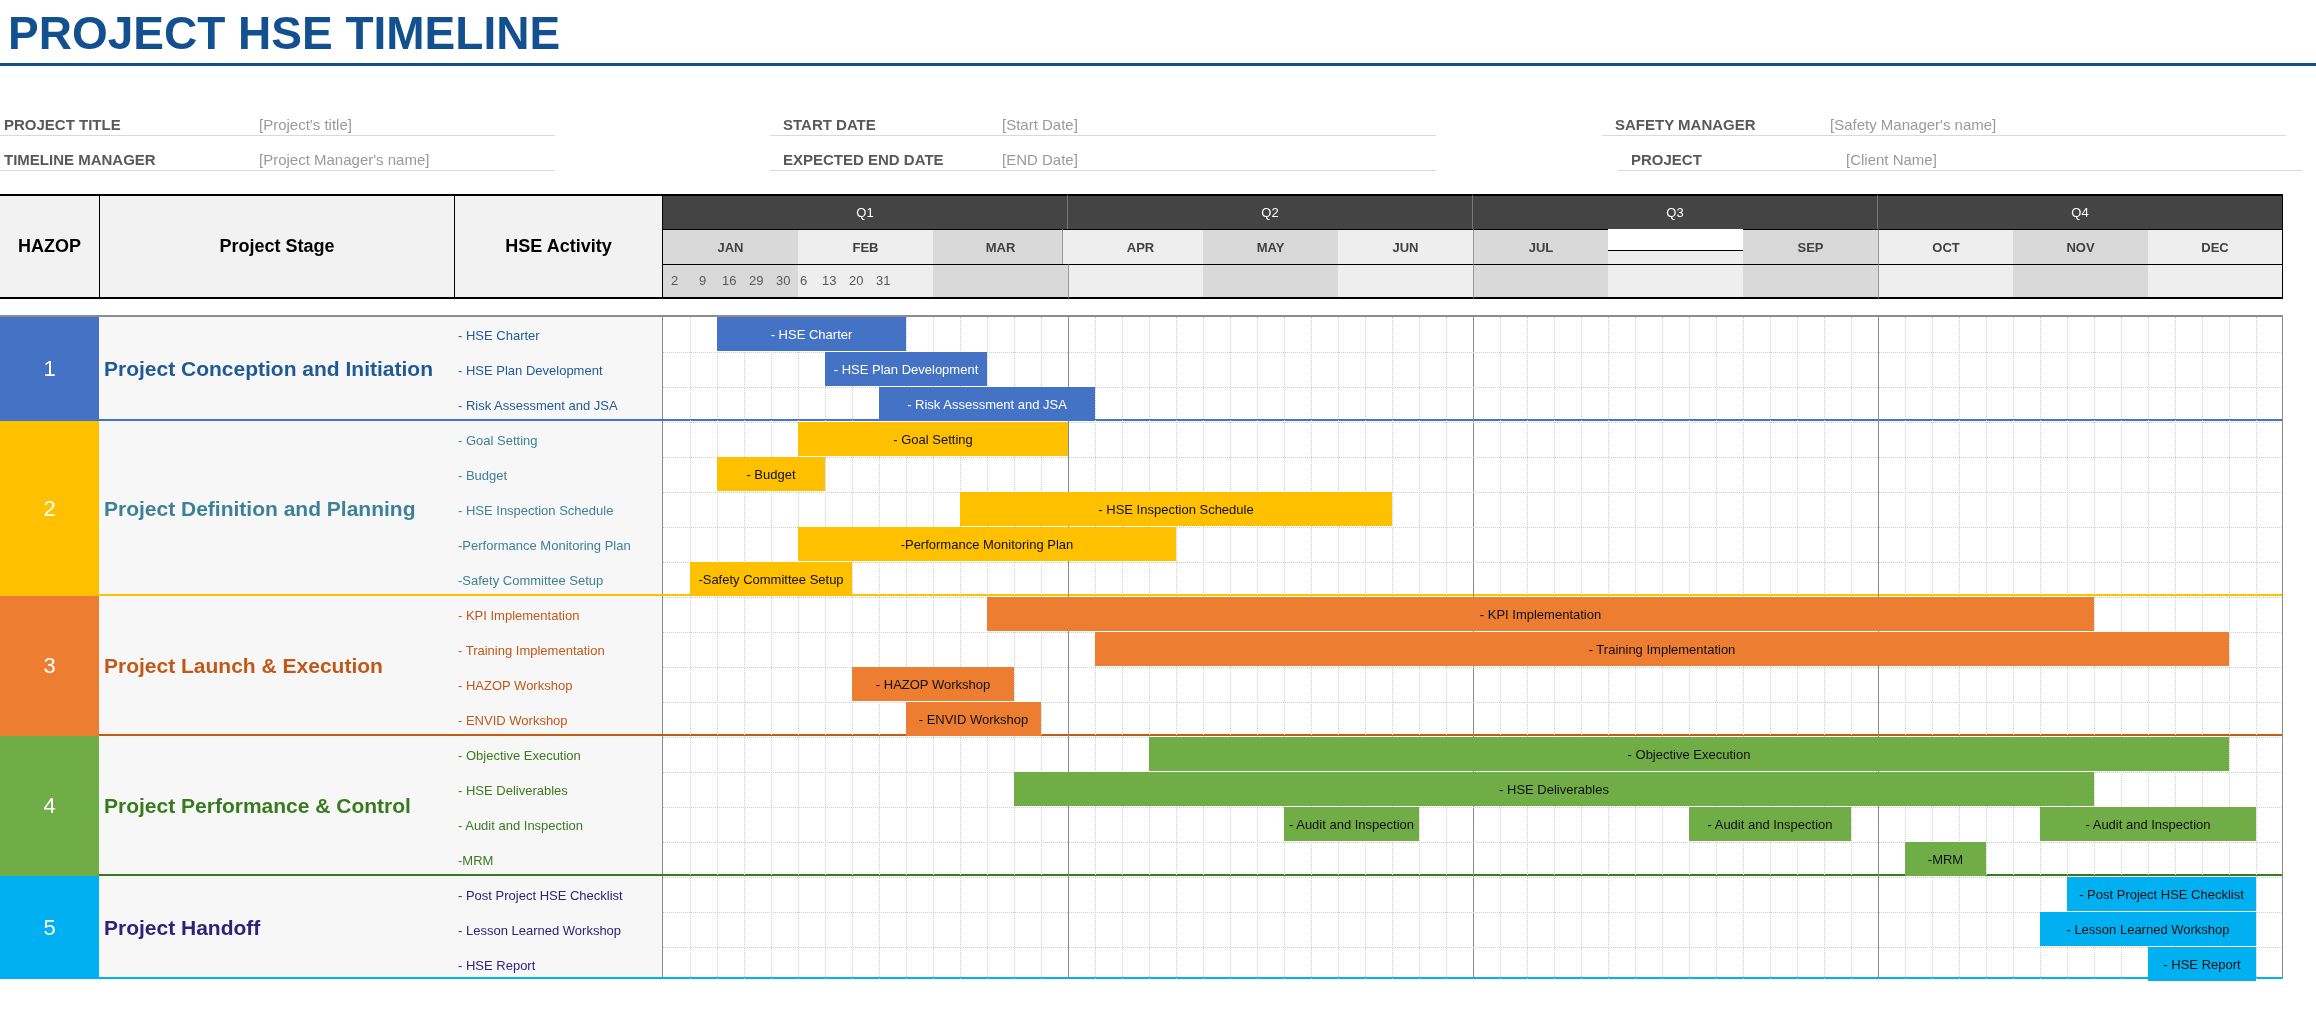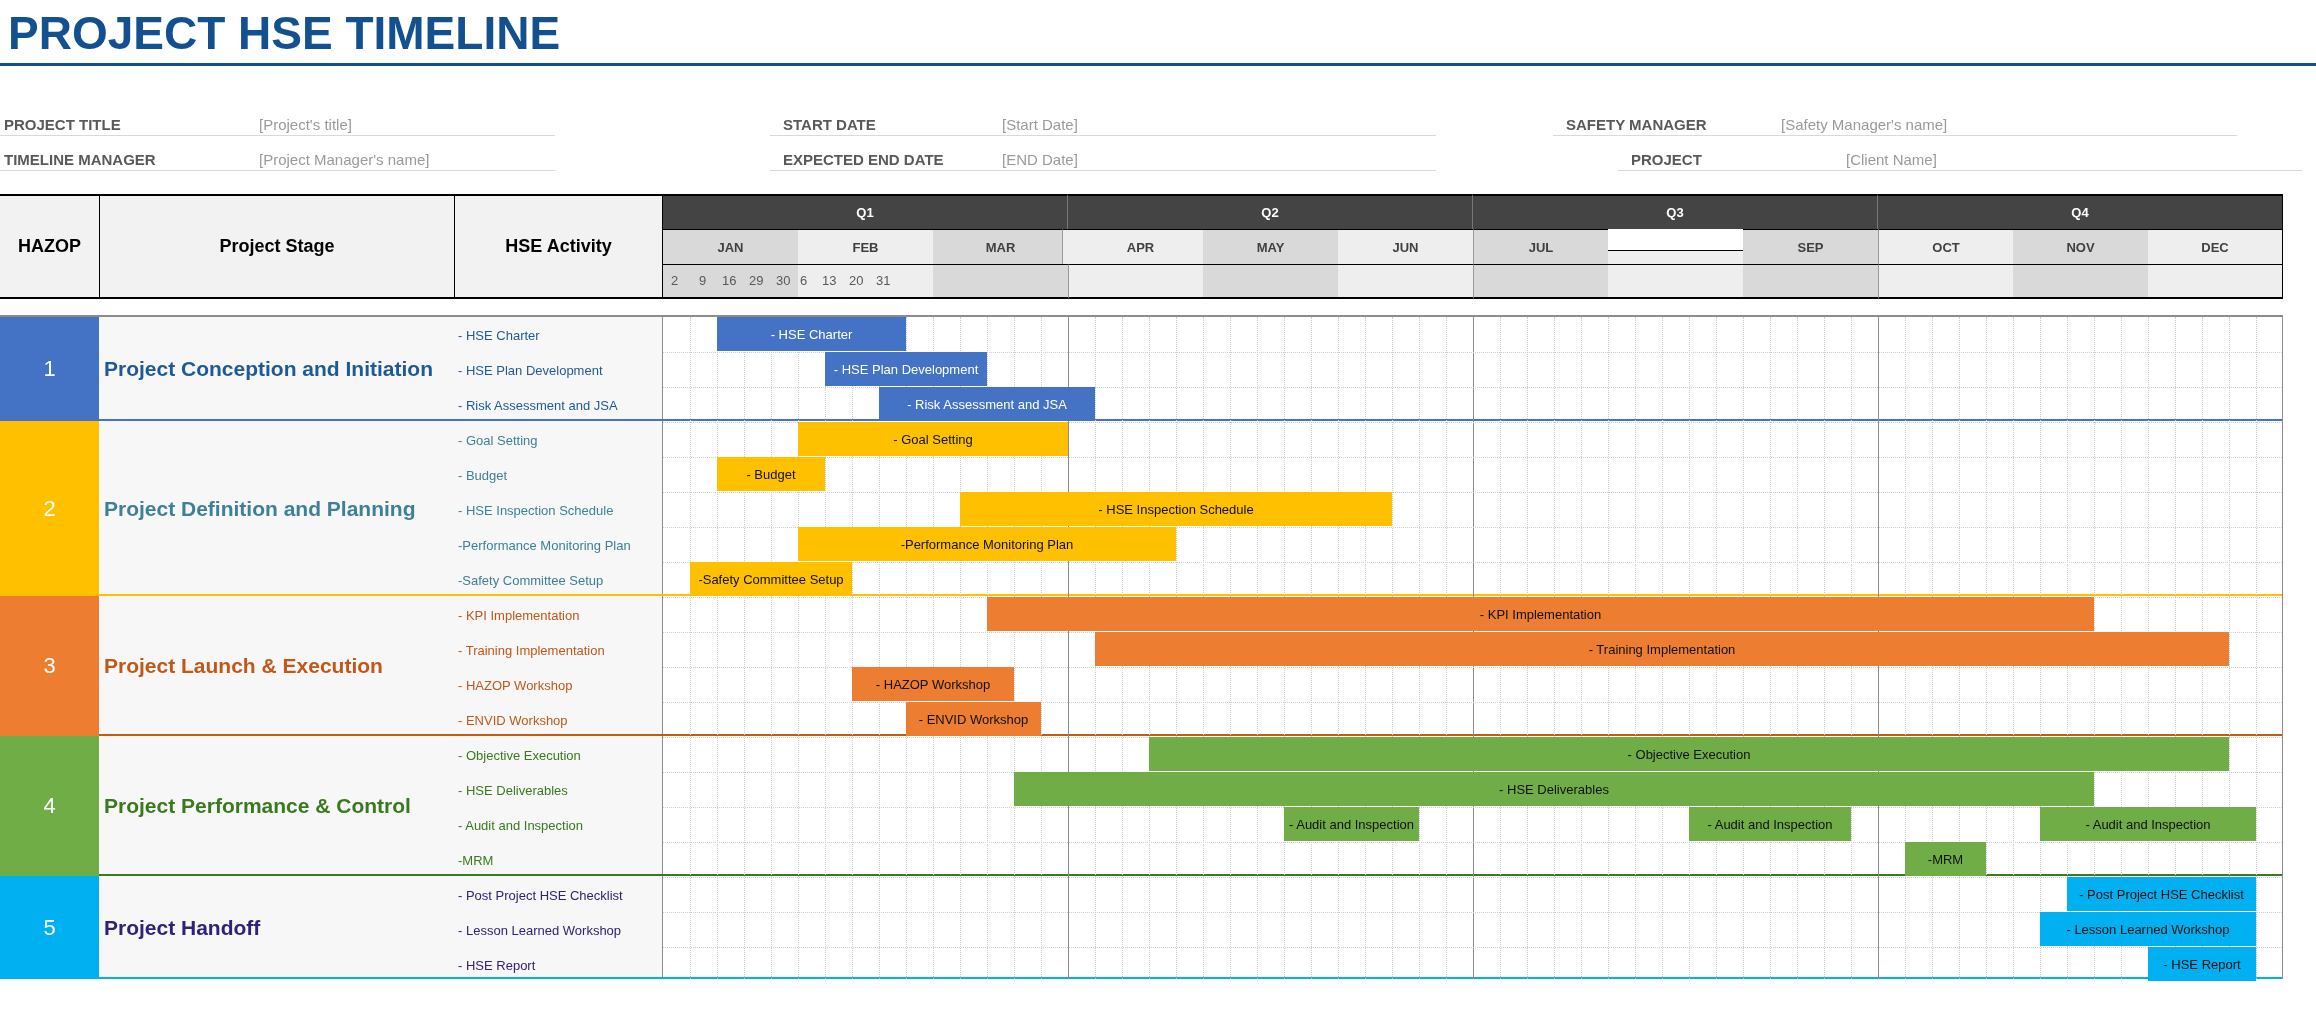--- a/index.html
+++ b/index.html
@@ -4,21 +4,21 @@
 <style>
   html, body { margin:0; padding:0; background:#fff; }
   body { width:2316px; height:1016px; position:relative; overflow:hidden; font-family:"Liberation Sans", sans-serif; }
   .title { position:absolute; left:8px; top:6px; font-size:46px; font-weight:bold; color:#12508F; letter-spacing:0px; }
   .title-rule { position:absolute; left:0; top:63px; width:2316px; height:3px; background:#12508F; }
 
   .info-row { position:absolute; height:17px; border-bottom:1.5px solid #d9d9d9; }
   .info-label { position:absolute; left:4px; top:-2px; font-size:15px; font-weight:bold; color:#595959; white-space:nowrap; }
   .info-value { position:absolute; top:-2px; font-size:15px; color:#9a9a9a; white-space:nowrap; }
   .hdr-left { position:absolute; top:194px; height:105px; background:#f2f2f2; border-top:2px solid #000; border-bottom:2px solid #000; box-sizing:border-box; display:flex; align-items:center; justify-content:center; font-weight:bold; font-size:18px; color:#000; }
-  .hdr-q { position:absolute; top:194px; height:35px; background:#444; color:#fff; font-weight:bold; font-size:13px; display:flex; align-items:center; justify-content:center; border-top:2px solid #000; box-sizing:border-box; border-right:1px solid #777; }
+  .hdr-q { position:absolute; top:194px; height:35px; background:#444; color:#fff; font-weight:normal; font-size:13px; display:flex; align-items:center; justify-content:center; border-top:2px solid #000; box-sizing:border-box; border-right:1px solid #777; }
   .hdr-m { position:absolute; top:229px; height:35px; font-weight:bold; font-size:13px; color:#404040; display:flex; align-items:center; justify-content:center; border-top:1.5px solid #000; box-sizing:border-box; }
   .hdr-w { position:absolute; top:264px; height:35px; border-top:1.5px solid #000; border-bottom:2px solid #000; box-sizing:border-box; }
   .wk { position:absolute; top:8px; font-size:13px; color:#595959; }
   .dark { background:#d9d9d9; }
   .light { background:#eeeeee; }
 
   .body-top { position:absolute; left:0; top:315px; width:2283px; height:0; border-top:2px solid #8c8c8c; }
   .phase-cell { position:absolute; left:0; width:99px; color:#fff; font-size:22px; display:flex; align-items:center; justify-content:center; }
   .stage-cell { position:absolute; left:99px; width:355px; background:#f7f7f7; display:flex; align-items:center; font-size:21px; font-weight:bold; padding-left:5px; box-sizing:border-box; }
   .act-col { position:absolute; left:454px; width:209px; background:#f7f7f7; border-right:1.5px solid #8c8c8c; box-sizing:border-box; }
@@ -48,21 +48,21 @@
   <span class="info-value" style="left:259px">[Project Manager's name]</span>
 </div>
 <div class="info-row" style="left:770px;top:118px;width:666px;">
   <span class="info-label" style="left:13px">START DATE</span>
   <span class="info-value" style="left:232px">[Start Date]</span>
 </div>
 <div class="info-row" style="left:770px;top:153px;width:666px;">
   <span class="info-label" style="left:13px">EXPECTED END DATE</span>
   <span class="info-value" style="left:232px">[END Date]</span>
 </div>
-<div class="info-row" style="left:1553px;top:118px;width:684px;">
+<div class="info-row" style="left:1602px;top:118px;width:684px;">
   <span class="info-label" style="left:13px">SAFETY MANAGER</span>
   <span class="info-value" style="left:228px">[Safety Manager's name]</span>
 </div>
 <div class="info-row" style="left:1618px;top:153px;width:684px;">
   <span class="info-label" style="left:13px">PROJECT</span>
   <span class="info-value" style="left:228px">[Client Name]</span>
 </div>
 
 <div class="hdr-left" style="left:0;width:100px;border-right:1.5px solid #000;">HAZOP</div>
 <div class="hdr-left" style="left:100px;width:355px;border-right:1.5px solid #000;">Project Stage</div>

